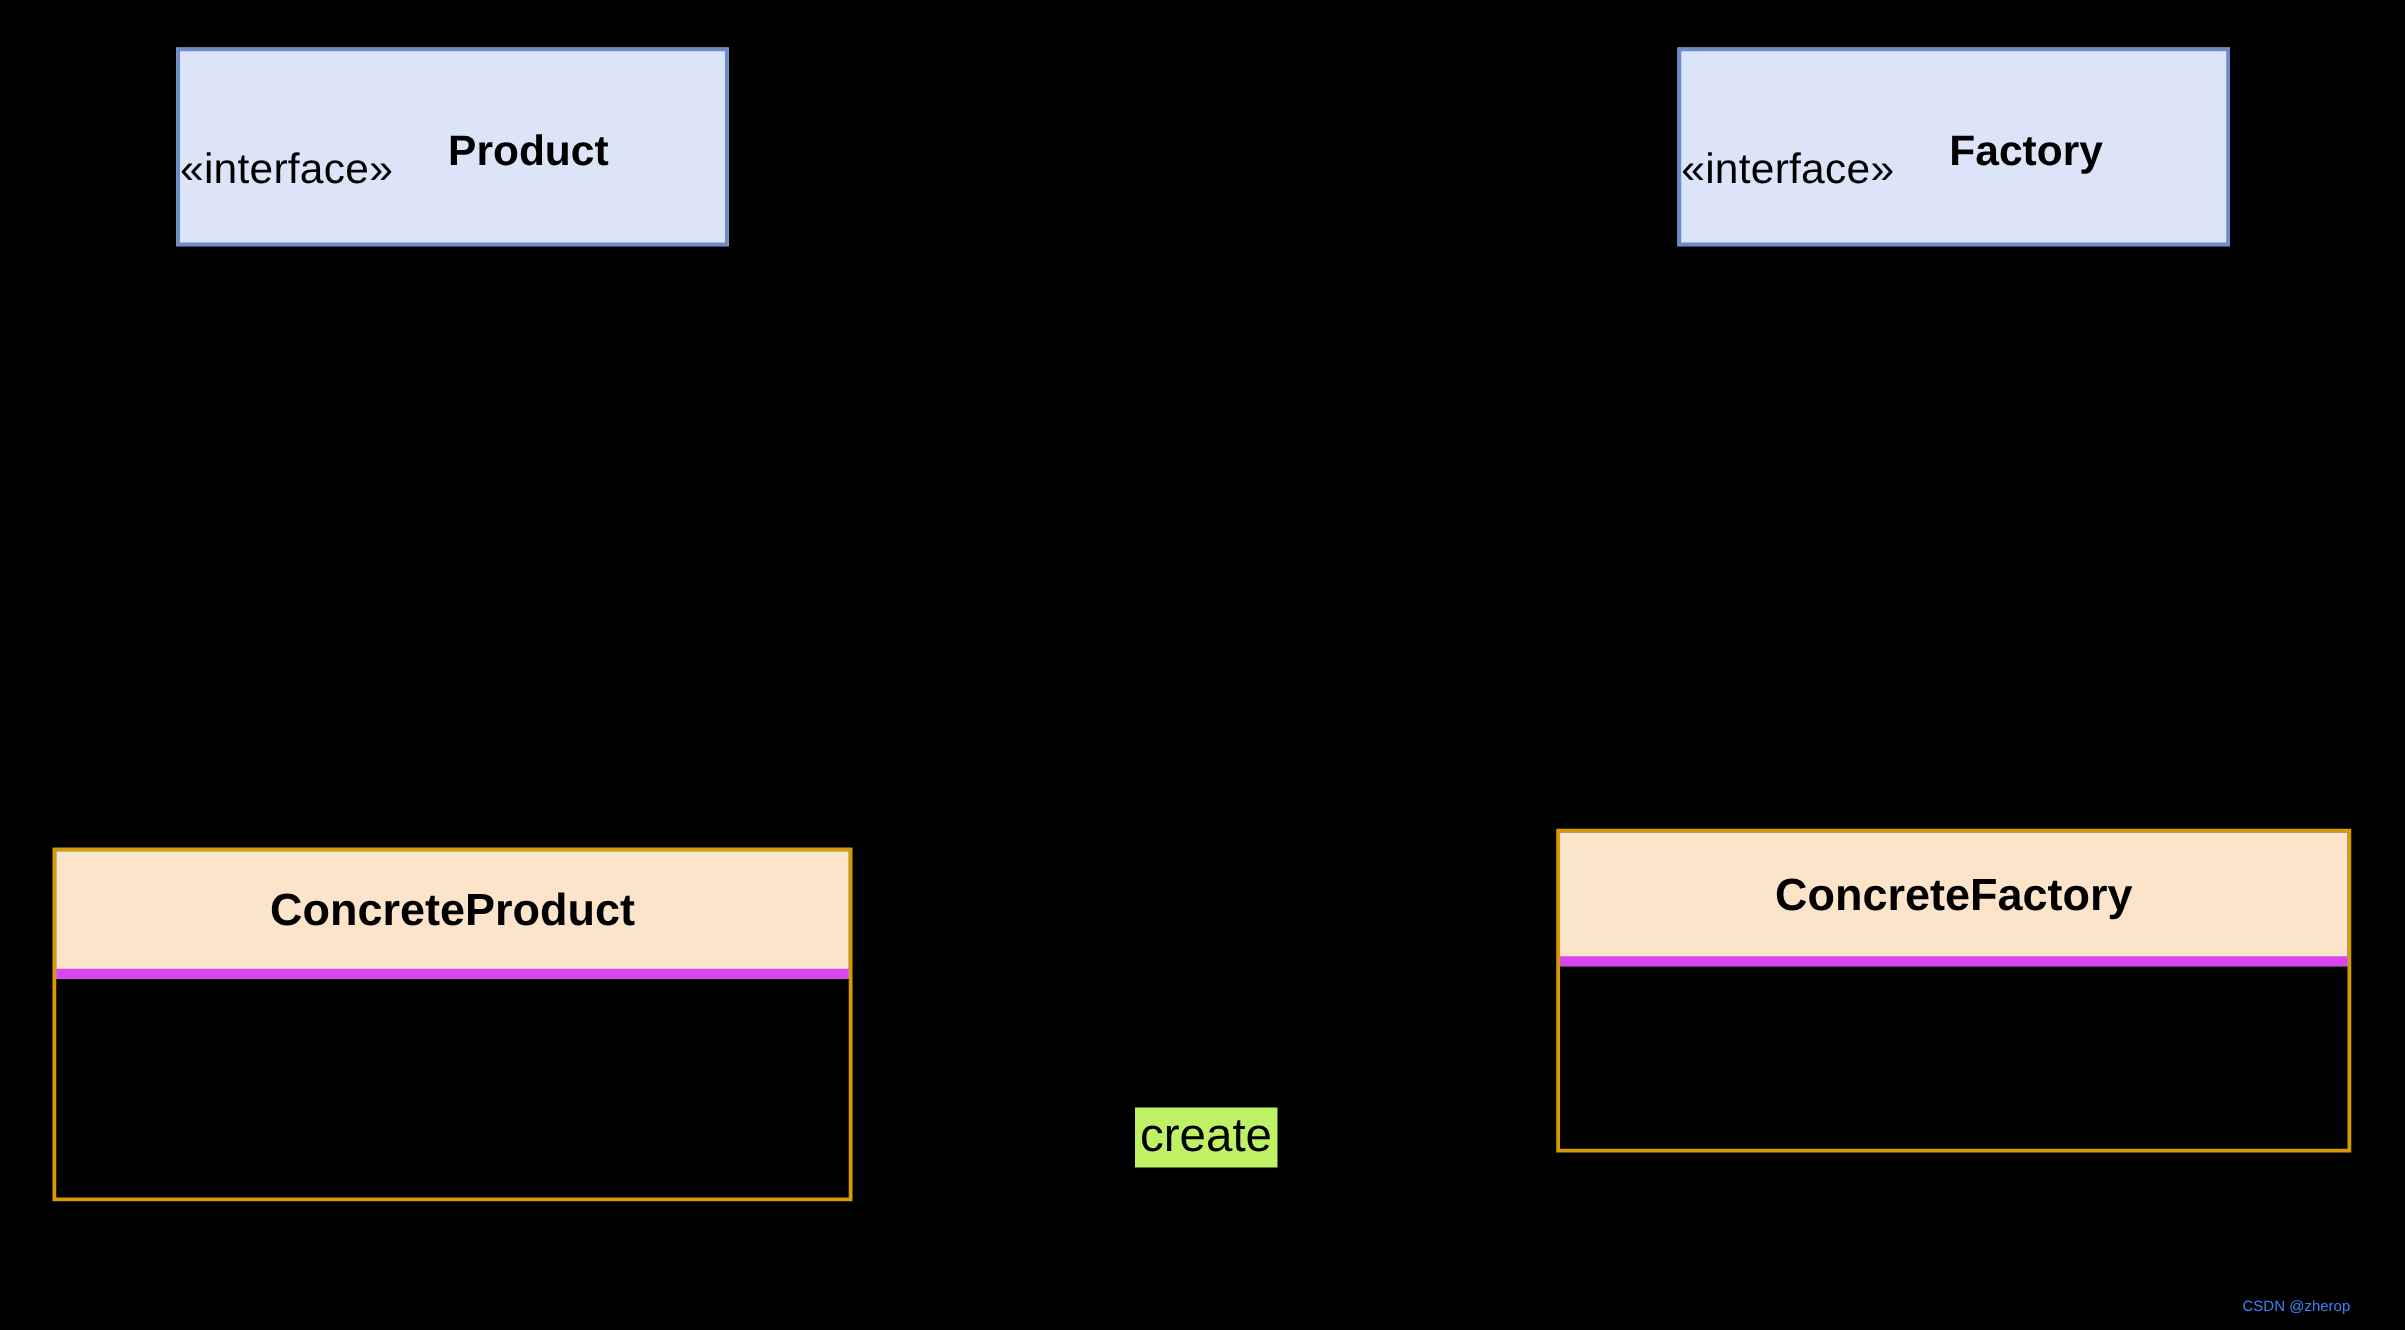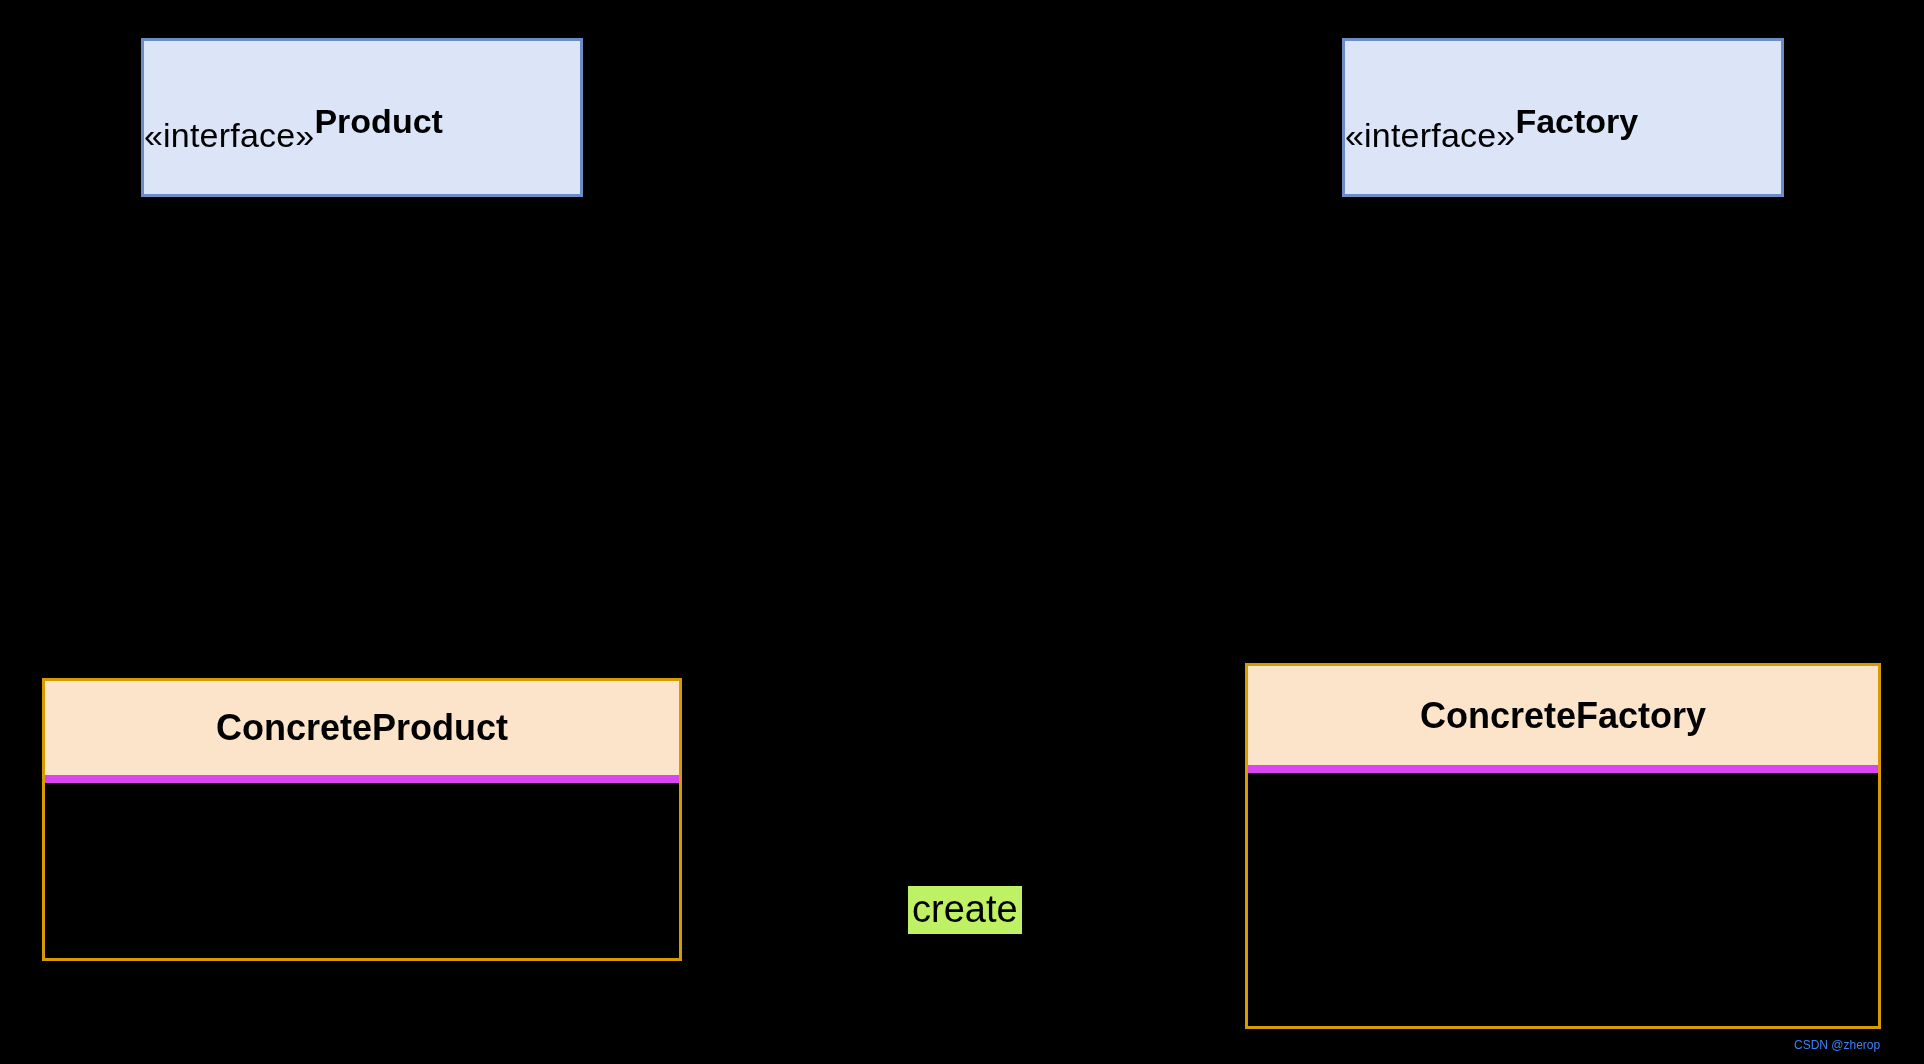--- a/index.html
+++ b/index.html
@@ -33,20 +33,21 @@
     line-height: 1.0;
     margin-top: 34px;
     letter-spacing: 0.2px;
   }
   .uml-interface .cls-name {
     font-size: 34px;
     font-weight: bold;
     color: #000000;
     line-height: 1.25;
     margin-top: 8px;
+    margin-left: 44px;
   }
 
   
   .uml-class {
     position: absolute;
     box-sizing: border-box;
     border: 3px solid #D79B00;
     background: transparent;
     display: flex;
     flex-direction: column;
@@ -127,21 +128,21 @@
     <div class="cls-name">Factory</div>
   </div>
 
   <div class="uml-class" style="left:42px; top:678px; width:640px; height:283px;">
     <div class="header" style="height:102px;">
       <span class="cls-name">ConcreteProduct</span>
     </div>
     <div class="compartment"></div>
   </div>
 
-  <div class="uml-class" style="left:1245px; top:663px; width:636px; height:366px;">
+  <div class="uml-class" style="left:1245px; top:663px; width:636px; height:259px;">
     <div class="header" style="height:107px;">
       <span class="cls-name">ConcreteFactory</span>
     </div>
     <div class="compartment"></div>
   </div>
 
   <div class="edge-label" style="left:908px; top:866px;">create</div>
 
   <div class="watermark" style="left:1794px; top:1038px;">CSDN @zherop</div>
 

